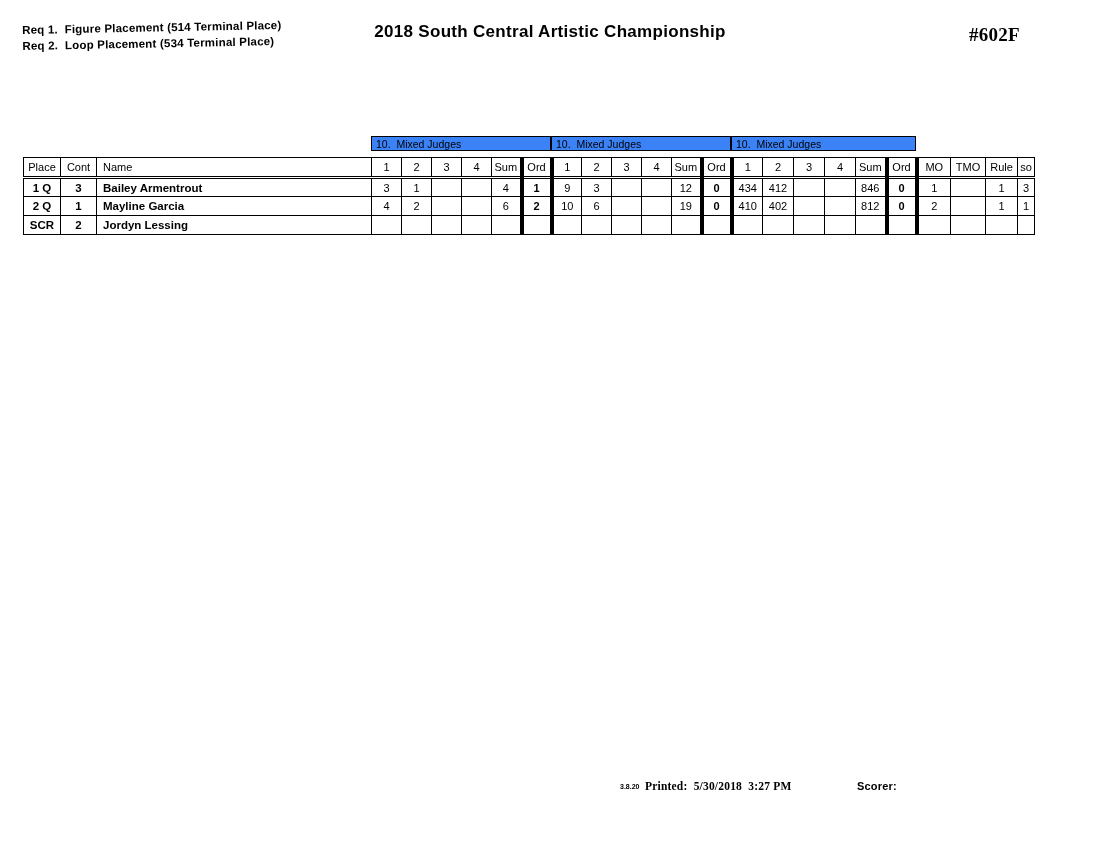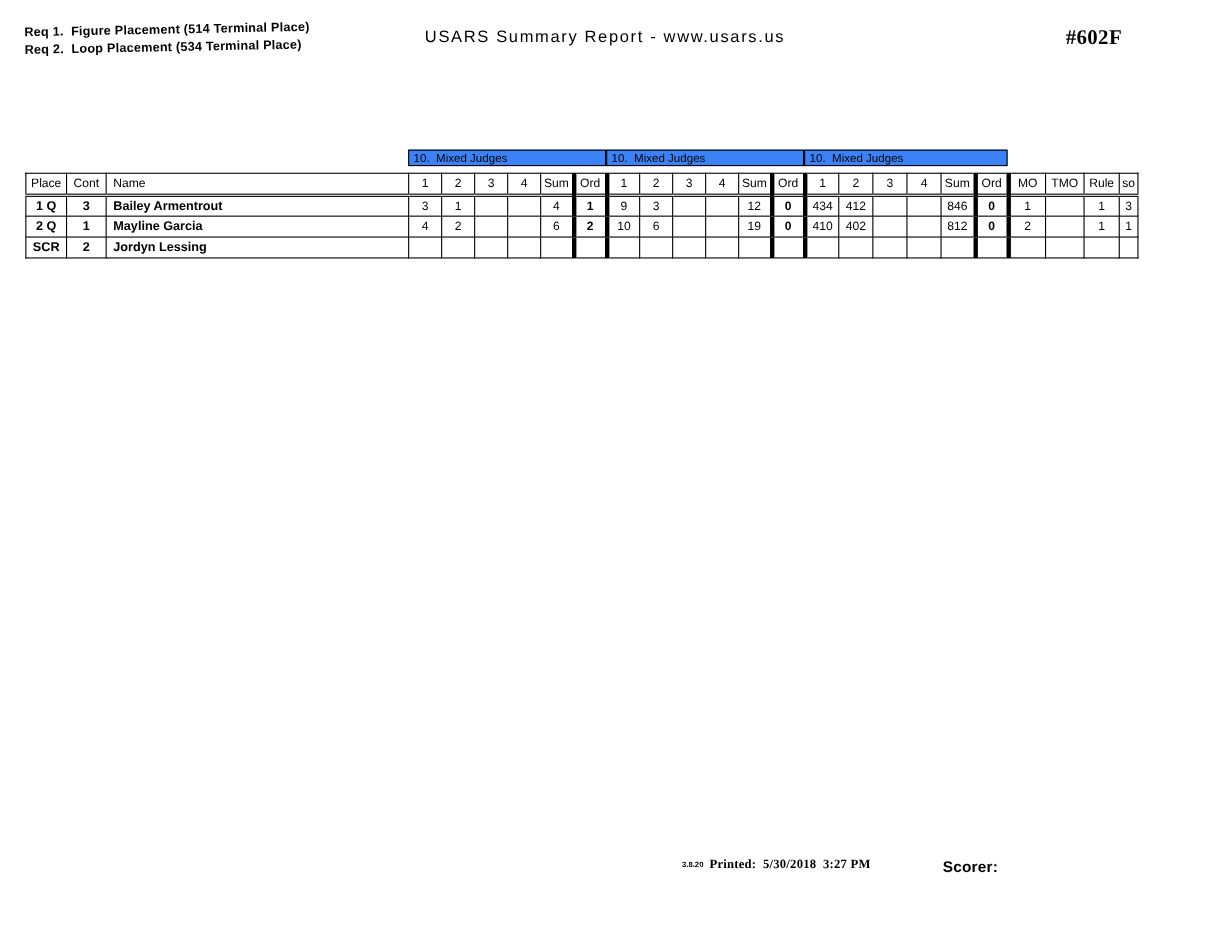--- a/index.html
+++ b/index.html
@@ -54,34 +54,34 @@
   tr.data { height:19px; }
   tr.hdr th { border-bottom:3px double #000; }
   .name-col  { text-align:left !important; padding-left:6px !important; }
   .b { font-weight:bold !important; }
   .ord-col { border-left:4px solid #000 !important; border-right:4px solid #000 !important; }
   td.name-col, td.place-col, td.cont-col { font-size:11.5px; }
 
   
   .footer-version { position:absolute; left:620px; top:783px; font-size:7px; font-weight:bold; }
   .footer-printed { position:absolute; left:645px; top:780px; font-size:11.5px; font-weight:bold; letter-spacing:0.2px;font-family:Liberation Serif, serif; }
-  .footer-scorer  { position:absolute; left:857px; top:780px; font-size:14px; font-weight:bold; letter-spacing:0.2px; }
+  .footer-scorer  { position:absolute; left:857px; top:780px; font-size:11px; font-weight:bold; letter-spacing:0.2px; }
 </style>
 </head>
 <body>
 
 <div>
 
   <div class="req-block">
     <div class="pre">Req 1.  Figure Placement (514 Terminal Place)</div>
     <div class="pre">Req 2.  Loop Placement (534 Terminal Place)</div>
   </div>
 
   <div class="center-block">
-    <div class="report-line">USARS Summary Report - www.usars.us</div>
+    <div class="title">2018 South Central Artistic Championship</div>
   </div>
 
   <div class="event-number">#602F</div>
 
   <div class="table-wrap">
 
     <div class="group-strip">
       <div class="group-box g1 pre">10.  Mixed Judges</div>
       <div class="group-box g2 pre">10.  Mixed Judges</div>
       <div class="group-box g3 pre">10.  Mixed Judges</div>

